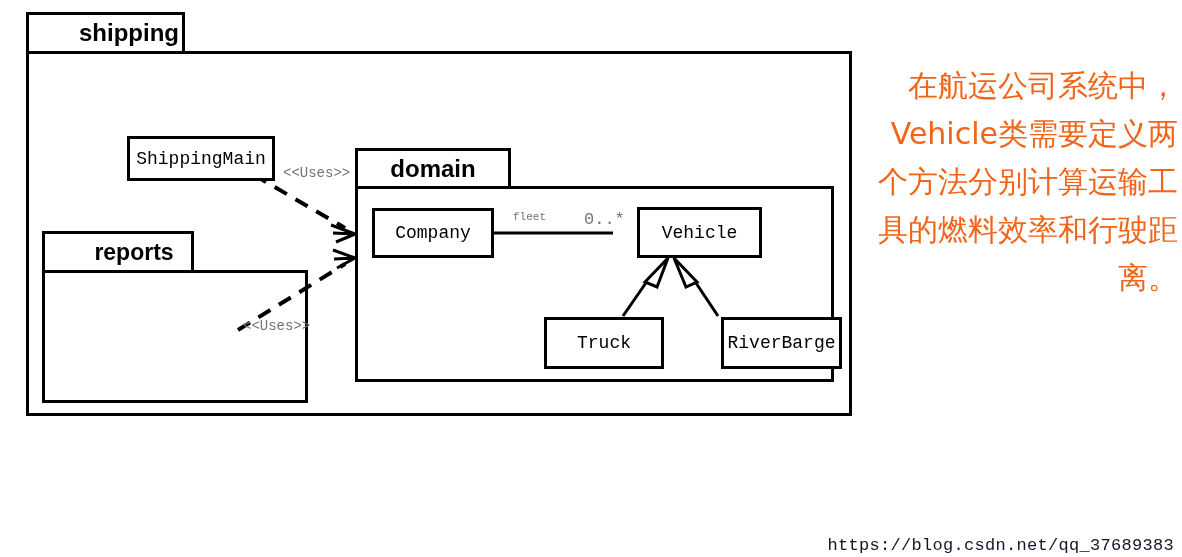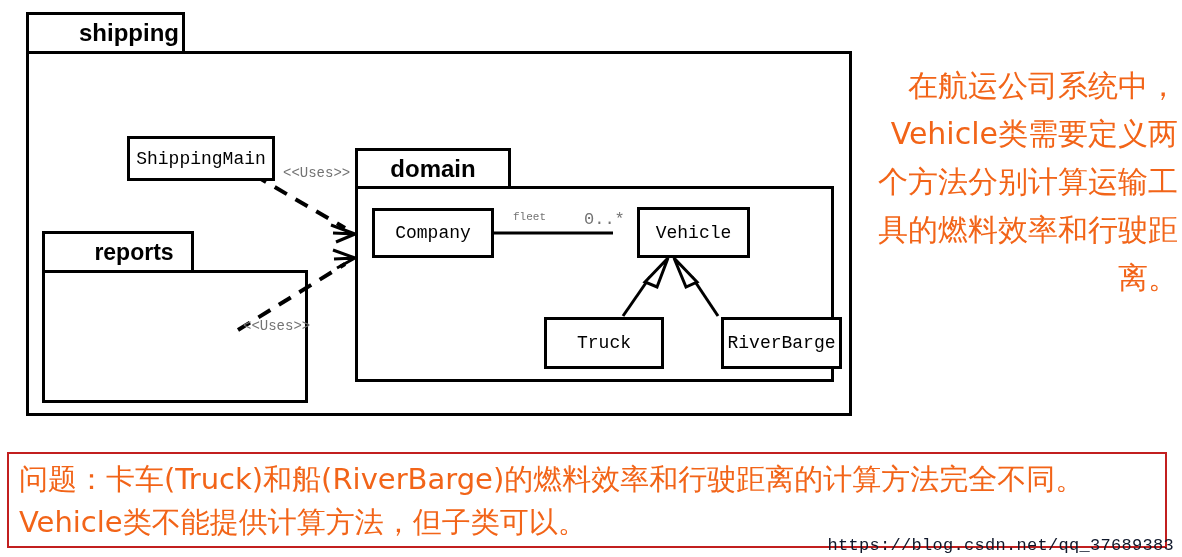--- a/index.html
+++ b/index.html
@@ -139,21 +139,21 @@
 
   <div class="cls-box" style="left:103px; top:136px; width:148px; height:45px; font-size:18px;">
     <span>ShippingMain</span>
   </div>
 
 
   <div class="cls-box" style="left:348px; top:208px; width:122px; height:50px; font-size:18px;">
     <span>Company</span>
   </div>
 
-  <div class="cls-box" style="left:613px; top:207px; width:113px; height:51px; font-size:18px;">
+  <div class="cls-box" style="left:613px; top:207px; width:125px; height:51px; font-size:18px;">
     <span>Vehicle</span>
   </div>
 
   <div class="cls-box" style="left:520px; top:317px; width:120px; height:52px; font-size:18px;text-align:right;">
     <span>Truck</span>
   </div>
 
   <div class="cls-box" style="left:697px; top:317px; width:121px; height:52px; font-size:18px;">
     <span>RiverBarge</span>
   </div>
@@ -186,19 +186,16 @@
   <div class="edge-label" style="left:513px; top:211px; font-size:11px;">
     <span>fleet</span>
   </div>
 
   <div class="edge-label" style="left:584px; top:210px; font-size:17px;">
     <span>0..*</span>
   </div>
 
   <div id="side-note">在航运公司系统中，Vehicle类需要定义两个方法分别计算运输工具的燃料效率和行驶距离。</div>
 
-  <div id="problem-box">
-    <div id="problem-text">问题：卡车(Truck)和船(RiverBarge)的燃料效率和行驶距离的计算方法完全不同。Vehicle类不能提供计算方法，但子类可以。</div>
-  </div>
 
   <div id="watermark">https://blog.csdn.net/qq_37689383</div>
 
 </div>
 
 </body></html>

